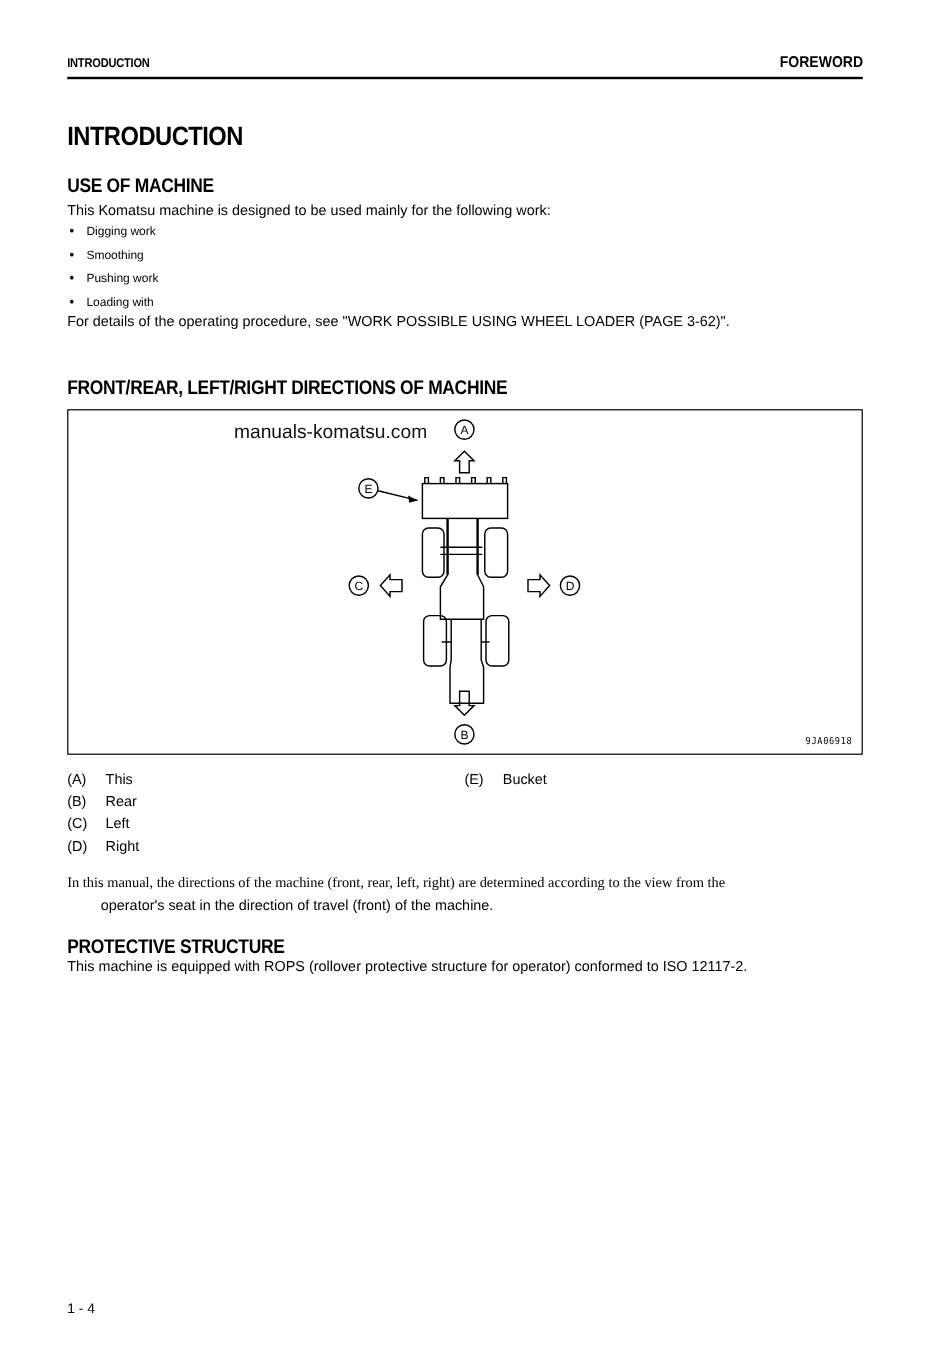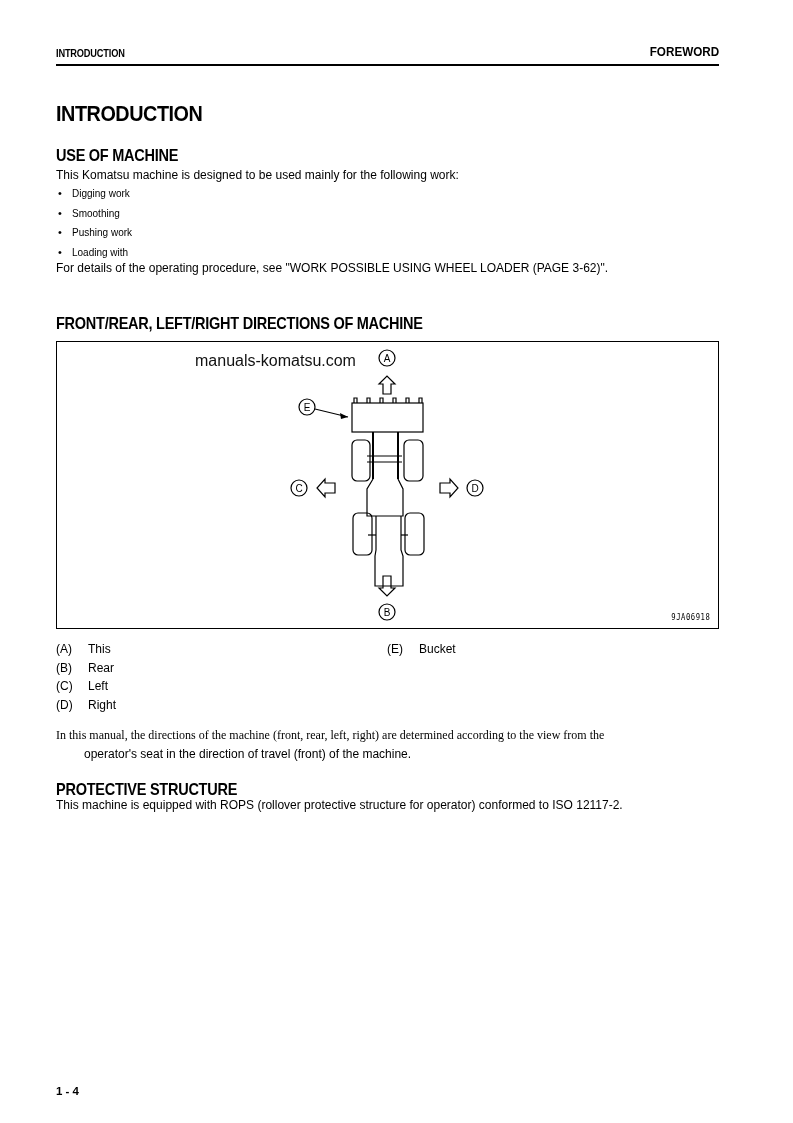--- a/index.html
+++ b/index.html
@@ -23,21 +23,21 @@
   .figure-svg { position: absolute; left: 0; top: 0; }
   .figure-id { position: absolute; right: 8px; bottom: 6px; font-size: 8px; letter-spacing: 0.6px; font-family: "DejaVu Sans Mono", monospace; transform: scaleX(0.9); transform-origin: right; }
   .watermark { position: absolute; left: 138px; top: 10px; font-size: 16px; color: #111; font-family: "Liberation Sans", sans-serif; }
 
   .legend { position: absolute; top: 640px; font-size: 12px; line-height: 18.7px; }
   .legend-row { display: flex; white-space: nowrap; }
   .legend-key { width: 32px; }
   .legend-left { left: 56px; }
   .legend-right { left: 387px; }
 
-  .page-number { position: absolute; left: 56px; top: 1085px; font-size: 11.5px; font-weight: bold; }
+  .page-number { position: absolute; left: 56px; top: 1085px; font-size: 11.5px; }
 </style>
 </head>
 <body>
 
 <div class="running-header">
   <span class="rh-left">INTRODUCTION</span>
   <span class="rh-right">FOREWORD</span>
 </div>
 
 <h1 class="page-title">INTRODUCTION</h1>

